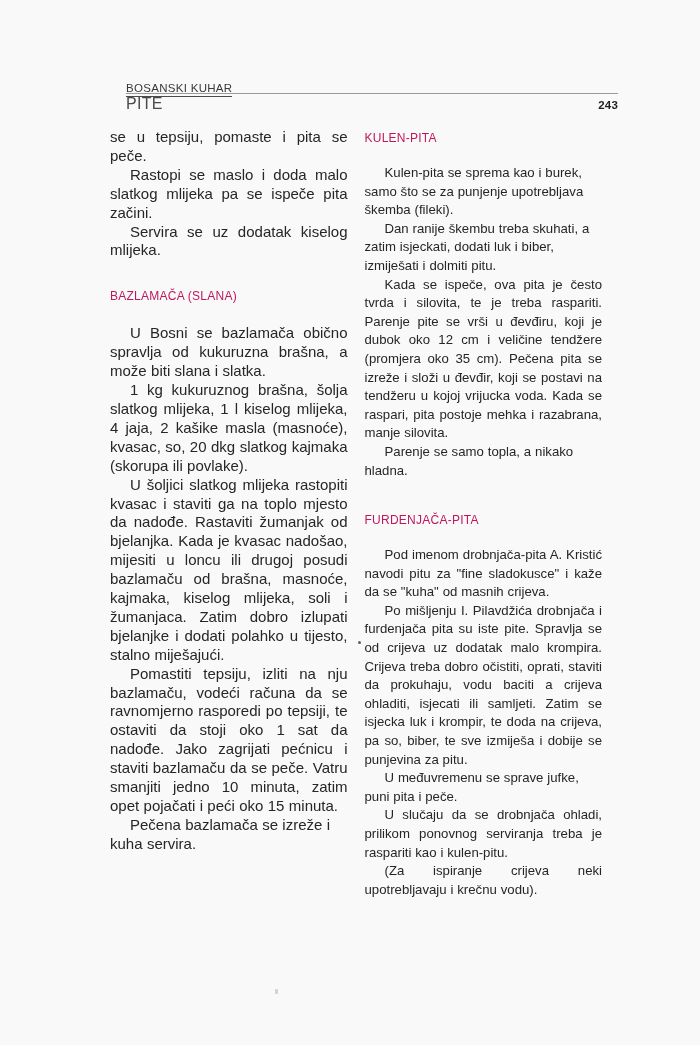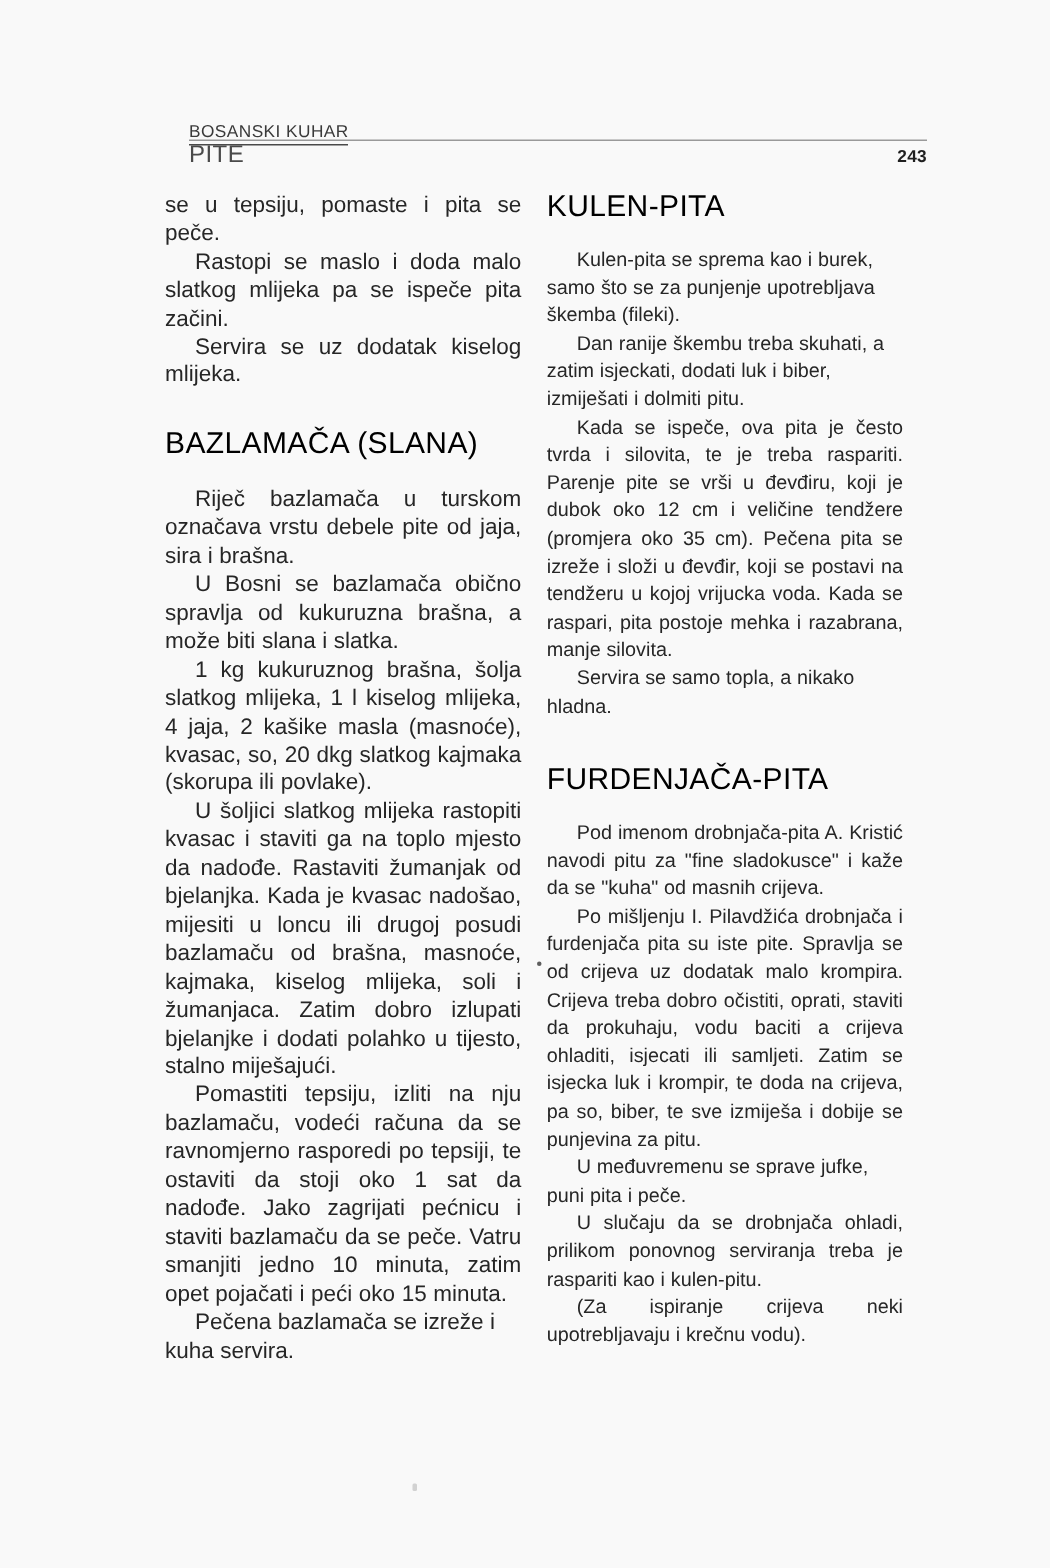--- a/index.html
+++ b/index.html
@@ -93,24 +93,24 @@
     text-align: left;
   }
   
   .col-right p.para {
     font-size: 13.2px;
     line-height: 18.6px;
   }
 
   h2.recipe-title {
     margin: 0;
-    font-size: 20px;
+    font-size: 12px;
     font-weight: normal;
     letter-spacing: 0.25px;
-    color: #000000;
+    color: #be185d;
     line-height: 20px;
   }
 
   .sp-title-before { height: 26px; }
   .sp-title-after  { height: 18px; }
   .sp-title-before-r { height: 30px; }
   .sp-title-after-r  { height: 16px; }
 
   
   .speck {
@@ -154,38 +154,37 @@
     <div class="col col-left">
 
       <p class="para noindent">se u tepsiju, pomaste i pita se peče.</p>
       <p class="para">Rastopi se maslo i doda malo slatkog mlijeka pa se ispeče pita začini.</p>
       <p class="para">Servira se uz dodatak kiselog mlijeka.</p>
 
       <div class="sp-title-before"></div>
       <h2 class="recipe-title">BAZLAMAČA (SLANA)</h2>
       <div class="sp-title-after"></div>
 
-      <p class="para">Riječ bazlamača u turskom označava vrstu debele pite od jaja, sira i brašna.</p>
       <p class="para">U Bosni se bazlamača obično spravlja od kukuruzna brašna, a može biti slana i slatka.</p>
       <p class="para">1 kg kukuruznog brašna, šolja slatkog mlijeka, 1 l kiselog mlijeka, 4 jaja, 2 kašike masla (masnoće), kvasac, so, 20 dkg slatkog kajmaka (skorupa ili povlake).</p>
       <p class="para">U šoljici slatkog mlijeka rastopiti kvasac i staviti ga na toplo mjesto da nadođe. Rastaviti žumanjak od bjelanjka. Kada je kvasac nadošao, mijesiti u loncu ili drugoj posudi bazlamaču od brašna, masnoće, kajmaka, kiselog mlijeka, soli i žumanjaca. Zatim dobro izlupati bjelanjke i dodati polahko u tijesto, stalno miješajući.</p>
       <p class="para">Pomastiti tepsiju, izliti na nju bazlamaču, vodeći računa da se ravnomjerno rasporedi po tepsiji, te ostaviti da stoji oko 1 sat da nadođe. Jako zagrijati pećnicu i staviti bazlamaču da se peče. Vatru smanjiti jedno 10 minuta, zatim opet pojačati i peći oko 15 minuta.</p>
       <p class="para nojust">Pečena bazlamača se izreže i kuha servira.</p>
 
     </div>
 
     <div class="col col-right">
 
       <h2 class="recipe-title">KULEN-PITA</h2>
       <div class="sp-title-after-r"></div>
 
       <p class="para nojust">Kulen-pita se sprema kao i burek, samo što se za punjenje upotrebljava škemba (fileki).</p>
       <p class="para nojust">Dan ranije škembu treba skuhati, a zatim isjeckati, dodati luk i biber, izmiješati i dolmiti pitu.</p>
       <p class="para">Kada se ispeče, ova pita je često tvrda i silovita, te je treba raspariti. Parenje pite se vrši u đevđiru, koji je dubok oko 12 cm i veličine tendžere (promjera oko 35 cm). Pečena pita se izreže i složi u đevđir, koji se postavi na tendžeru u kojoj vrijucka voda. Kada se raspari, pita postoje mehka i razabrana, manje silovita.</p>
-      <p class="para nojust">Servira se samo topla, a nikako hladna.</p>
+      <p class="para nojust">Parenje se samo topla, a nikako hladna.</p>
 
       <div class="sp-title-before-r"></div>
       <h2 class="recipe-title">FURDENJAČA-PITA</h2>
       <div class="sp-title-after-r"></div>
 
       <p class="para">Pod imenom drobnjača-pita A. Kristić navodi pitu za "fine sladokusce" i kaže da se "kuha" od masnih crijeva.</p>
       <p class="para">Po mišljenju I. Pilavdžića drobnjača i furdenjača pita su iste pite. Spravlja se od crijeva uz dodatak malo krompira. Crijeva treba dobro očistiti, oprati, staviti da prokuhaju, vodu baciti a crijeva ohladiti, isjecati ili samljeti. Zatim se isjecka luk i krompir, te doda na crijeva, pa so, biber, te sve izmiješa i dobije se punjevina za pitu.</p>
       <p class="para nojust">U međuvremenu se sprave jufke, puni pita i peče.</p>
       <p class="para">U slučaju da se drobnjača ohladi, prilikom ponovnog serviranja treba je raspariti kao i kulen-pitu.</p>
       <p class="para">(Za ispiranje crijeva neki upotrebljavaju i krečnu vodu).</p>

